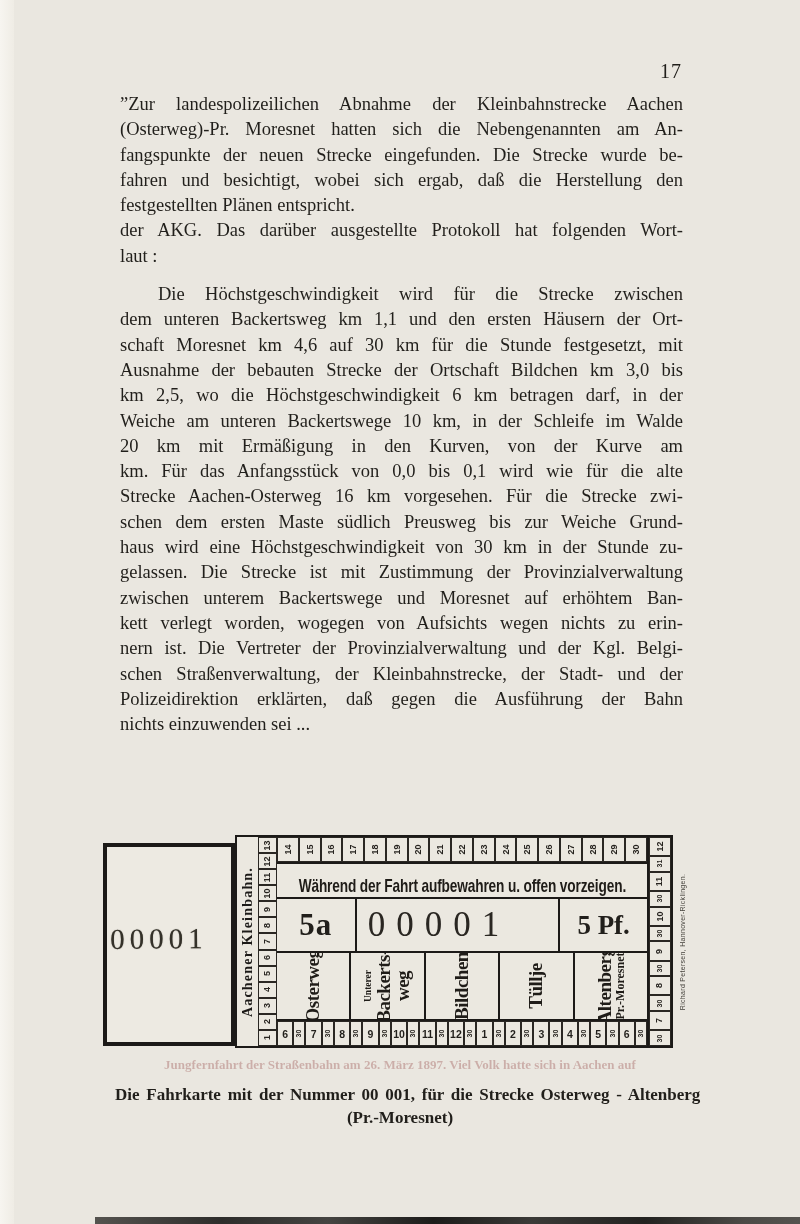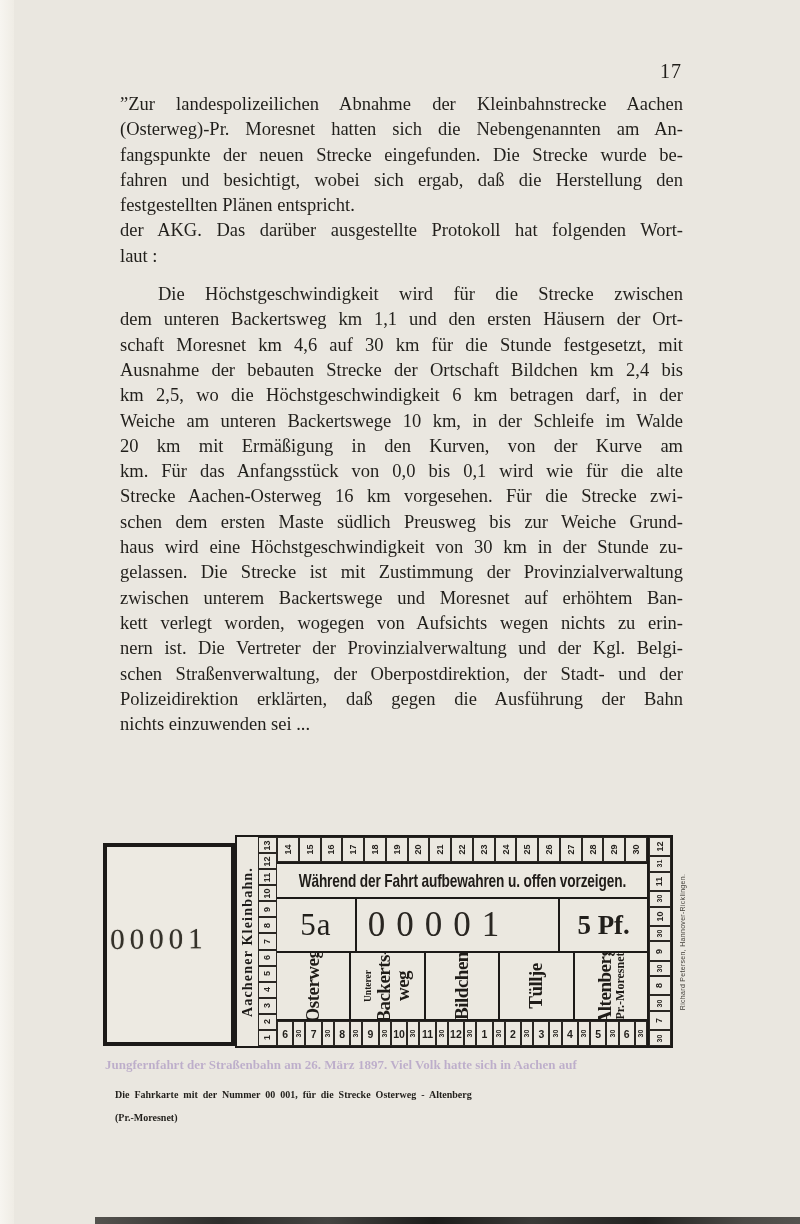--- a/index.html
+++ b/index.html
@@ -36,27 +36,27 @@
     transform:translate(-50%,-50%) rotate(-90deg);
     font-weight:bold;font-size:14px;letter-spacing:1.2px;color:var(--tink,#1c1a18);}
   .left-dates{width:19px;display:flex;flex-direction:column-reverse;}
   .left-dates .dcell{flex:1;border:1px solid #2a2723;display:flex;align-items:center;justify-content:center;}
   .tcenter{flex:1;display:flex;flex-direction:column;min-width:0;}
   .top-dates{height:25px;display:flex;border-bottom:2px solid var(--tink,#1c1a18);}
   .top-dates .dcell{flex:1;border:1px solid #2a2723;display:flex;align-items:center;justify-content:center;}
   .vnum{transform:rotate(-90deg);font-family:"Liberation Sans",sans-serif;font-weight:bold;
     font-size:9px;line-height:1;color:#26231f;}
   .notice{height:33px;border-bottom:2px solid var(--tink,#1c1a18);
-    display:flex;align-items:center;justify-content:center;overflow:hidden;}
+    display:flex;align-items:flex-end;justify-content:center;overflow:hidden;}
   .notice span{font-family:"Liberation Sans",sans-serif;font-weight:bold;font-size:19px;
     transform:scaleX(0.72);white-space:nowrap;letter-spacing:-0.2px;color:#1f1c18;}
   .fare-row{height:52px;display:flex;border-bottom:2px solid var(--tink,#1c1a18);}
   .fare-row>div{display:flex;align-items:center;justify-content:center;}
   .code{width:86px;border-right:2px solid var(--tink,#1c1a18);
-    font-weight:normal;font-size:31px;letter-spacing:1px;}
+    font-weight:bold;font-size:31px;letter-spacing:1px;}
   .serial{flex:1;font-size:35px;letter-spacing:11px;padding-left:11px;color:#2a2722;}
   .fare{width:96px;border-left:2px solid var(--tink,#1c1a18);font-weight:bold;font-size:27px;margin-left:48px;}
   .stations{flex:1;display:flex;border-bottom:2px solid var(--tink,#1c1a18);}
   .station{flex:1;border-right:2px solid var(--tink,#1c1a18);position:relative;overflow:hidden;}
   .station:last-child{border-right:none;}
   .station .rot{position:absolute;top:50%;left:50%;
     transform:translate(-50%,-50%) rotate(-90deg);
     display:flex;flex-direction:column;align-items:center;line-height:1.02;}
   .st-big{font-weight:bold;font-size:19px;letter-spacing:-0.5px;white-space:nowrap;color:#1f1c18;}
   .st-small{font-weight:bold;font-size:9.5px;white-space:nowrap;color:#1f1c18;}
@@ -71,24 +71,24 @@
   .rt-cell{flex:1;display:flex;flex-direction:column;}
   .rt-hour{flex:1.25;border:1px solid #2a2723;display:flex;align-items:center;justify-content:center;}
   .rt-min{flex:1;border:1px solid #2a2723;display:flex;align-items:center;justify-content:center;}
   .rt-min .vnum{font-size:7px;}
   .printer-col{width:16px;position:relative;height:213px;}
   .printer{position:absolute;left:55%;top:50%;
     transform:translate(-50%,-50%) rotate(-90deg);
     font-family:"Liberation Sans",sans-serif;font-size:7px;letter-spacing:.3px;color:#45423c;}
 
   
-  .bleed{position:absolute;top:1057px;left:105px;width:590px;
-    font-weight:bold;font-size:13px;color:#4c1d95;opacity:.28;filter:blur(.4px);white-space:nowrap;}
-  .caption{position:absolute;top:1083px;left:115px;width:570px;
-    font-weight:bold;font-size:10px;line-height:23px;word-spacing:2.5px;}
+  .bleed{position:absolute;top:1057px;left:105px;width:590px;text-align:center;
+    font-weight:bold;font-size:13px;color:#7f1d1d;opacity:.28;filter:blur(.4px);white-space:nowrap;}
+  .caption{position:absolute;top:1083px;left:115px;width:570px;text-align:center;
+    font-weight:bold;font-size:17px;line-height:23px;word-spacing:2.5px;}
   .caption div{white-space:nowrap;}
   .page-edge{position:absolute;top:1217px;left:95px;width:705px;height:7px;
     background:linear-gradient(90deg,#55534f 0%,#2e2d2b 18%,#454441 33%,#1d1c1a 48%,#3b3a37 62%,#232220 78%,#4c4a46 92%,#55534f 100%);}
 </style>
 </head>
 <body>
 
 <div class="page">
   <div class="left-margin"></div>
   <div class="page-number">17</div>
@@ -102,33 +102,33 @@
         <div class="line last">festgestellten Plänen entspricht.</div>
       </div>
       <div class="para">
         <div class="line">der AKG. Das darüber ausgestellte Protokoll hat folgenden Wort-</div>
         <div class="line last">laut :</div>
       </div>
       <div class="para indent gap">
         <div class="line">Die Höchstgeschwindigkeit wird für die Strecke zwischen</div>
         <div class="line">dem unteren Backertsweg km 1,1 und den ersten Häusern der Ort-</div>
         <div class="line">schaft Moresnet km 4,6 auf 30 km für die Stunde festgesetzt, mit</div>
-        <div class="line">Ausnahme der bebauten Strecke der Ortschaft Bildchen km 2,4 bis</div>
+        <div class="line">Ausnahme der bebauten Strecke der Ortschaft Bildchen km 3,0 bis</div>
         <div class="line">km 2,5, wo die Höchstgeschwindigkeit 6 km betragen darf, in der</div>
         <div class="line">Weiche am unteren Backertswege 10 km, in der Schleife im Walde</div>
         <div class="line">20 km mit Ermäßigung in den Kurven, von der Kurve am</div>
         <div class="line">km. Für das Anfangsstück von 0,0 bis 0,1 wird wie für die alte</div>
         <div class="line">Strecke Aachen-Osterweg 16 km vorgesehen. Für die Strecke zwi-</div>
         <div class="line">schen dem ersten Maste südlich Preusweg bis zur Weiche Grund-</div>
         <div class="line">haus wird eine Höchstgeschwindigkeit von 30 km in der Stunde zu-</div>
         <div class="line">gelassen. Die Strecke ist mit Zustimmung der Provinzialverwaltung</div>
         <div class="line">zwischen unterem Backertswege und Moresnet auf erhöhtem Ban-</div>
         <div class="line">kett verlegt worden, wogegen von Aufsichts wegen nichts zu erin-</div>
         <div class="line">nern ist. Die Vertreter der Provinzialverwaltung und der Kgl. Belgi-</div>
-        <div class="line">schen Straßenverwaltung, der Oberpostdirektion, der Stadt- und der</div>
+        <div class="line">schen Straßenverwaltung, der Kleinbahnstrecke, der Stadt- und der</div>
         <div class="line">Polizeidirektion erklärten, daß gegen die Ausführung der Bahn</div>
         <div class="line last">nichts einzuwenden sei ...</div>
       </div>
     </div>
 
   <div class="figure">
     <div class="stub">
       <div class="stub-number">00001</div>
     </div>
     <div class="tmain">

